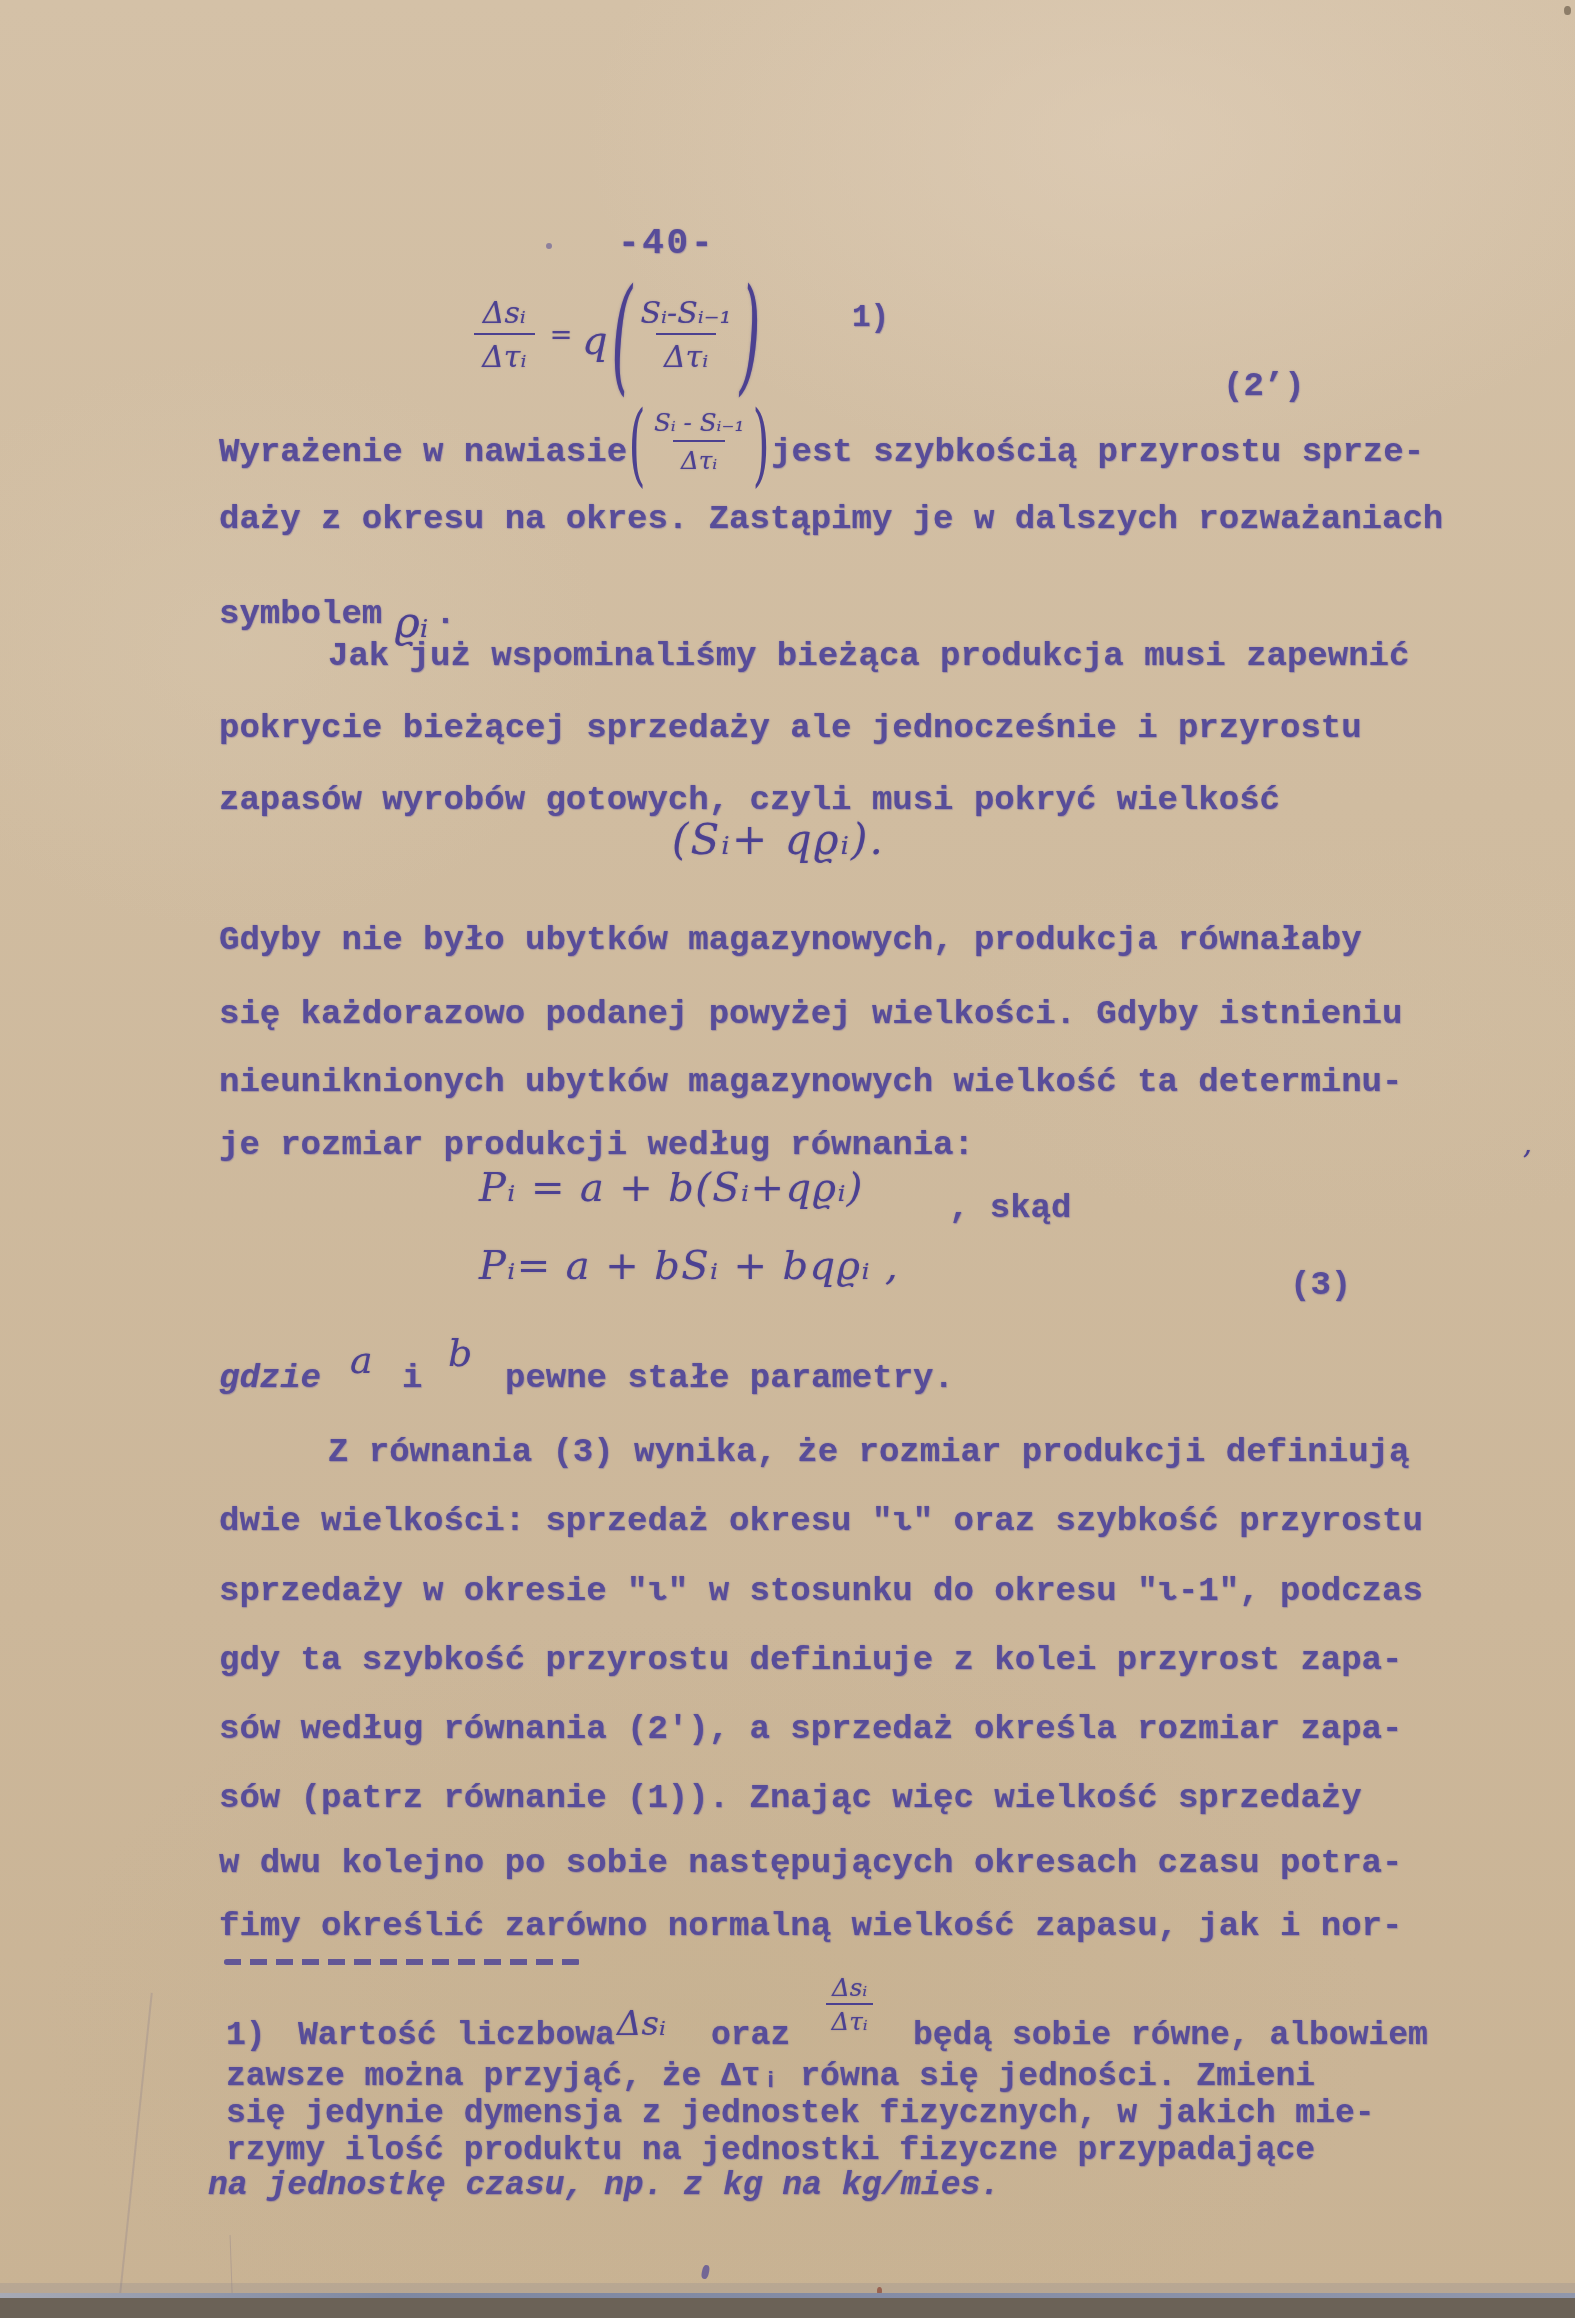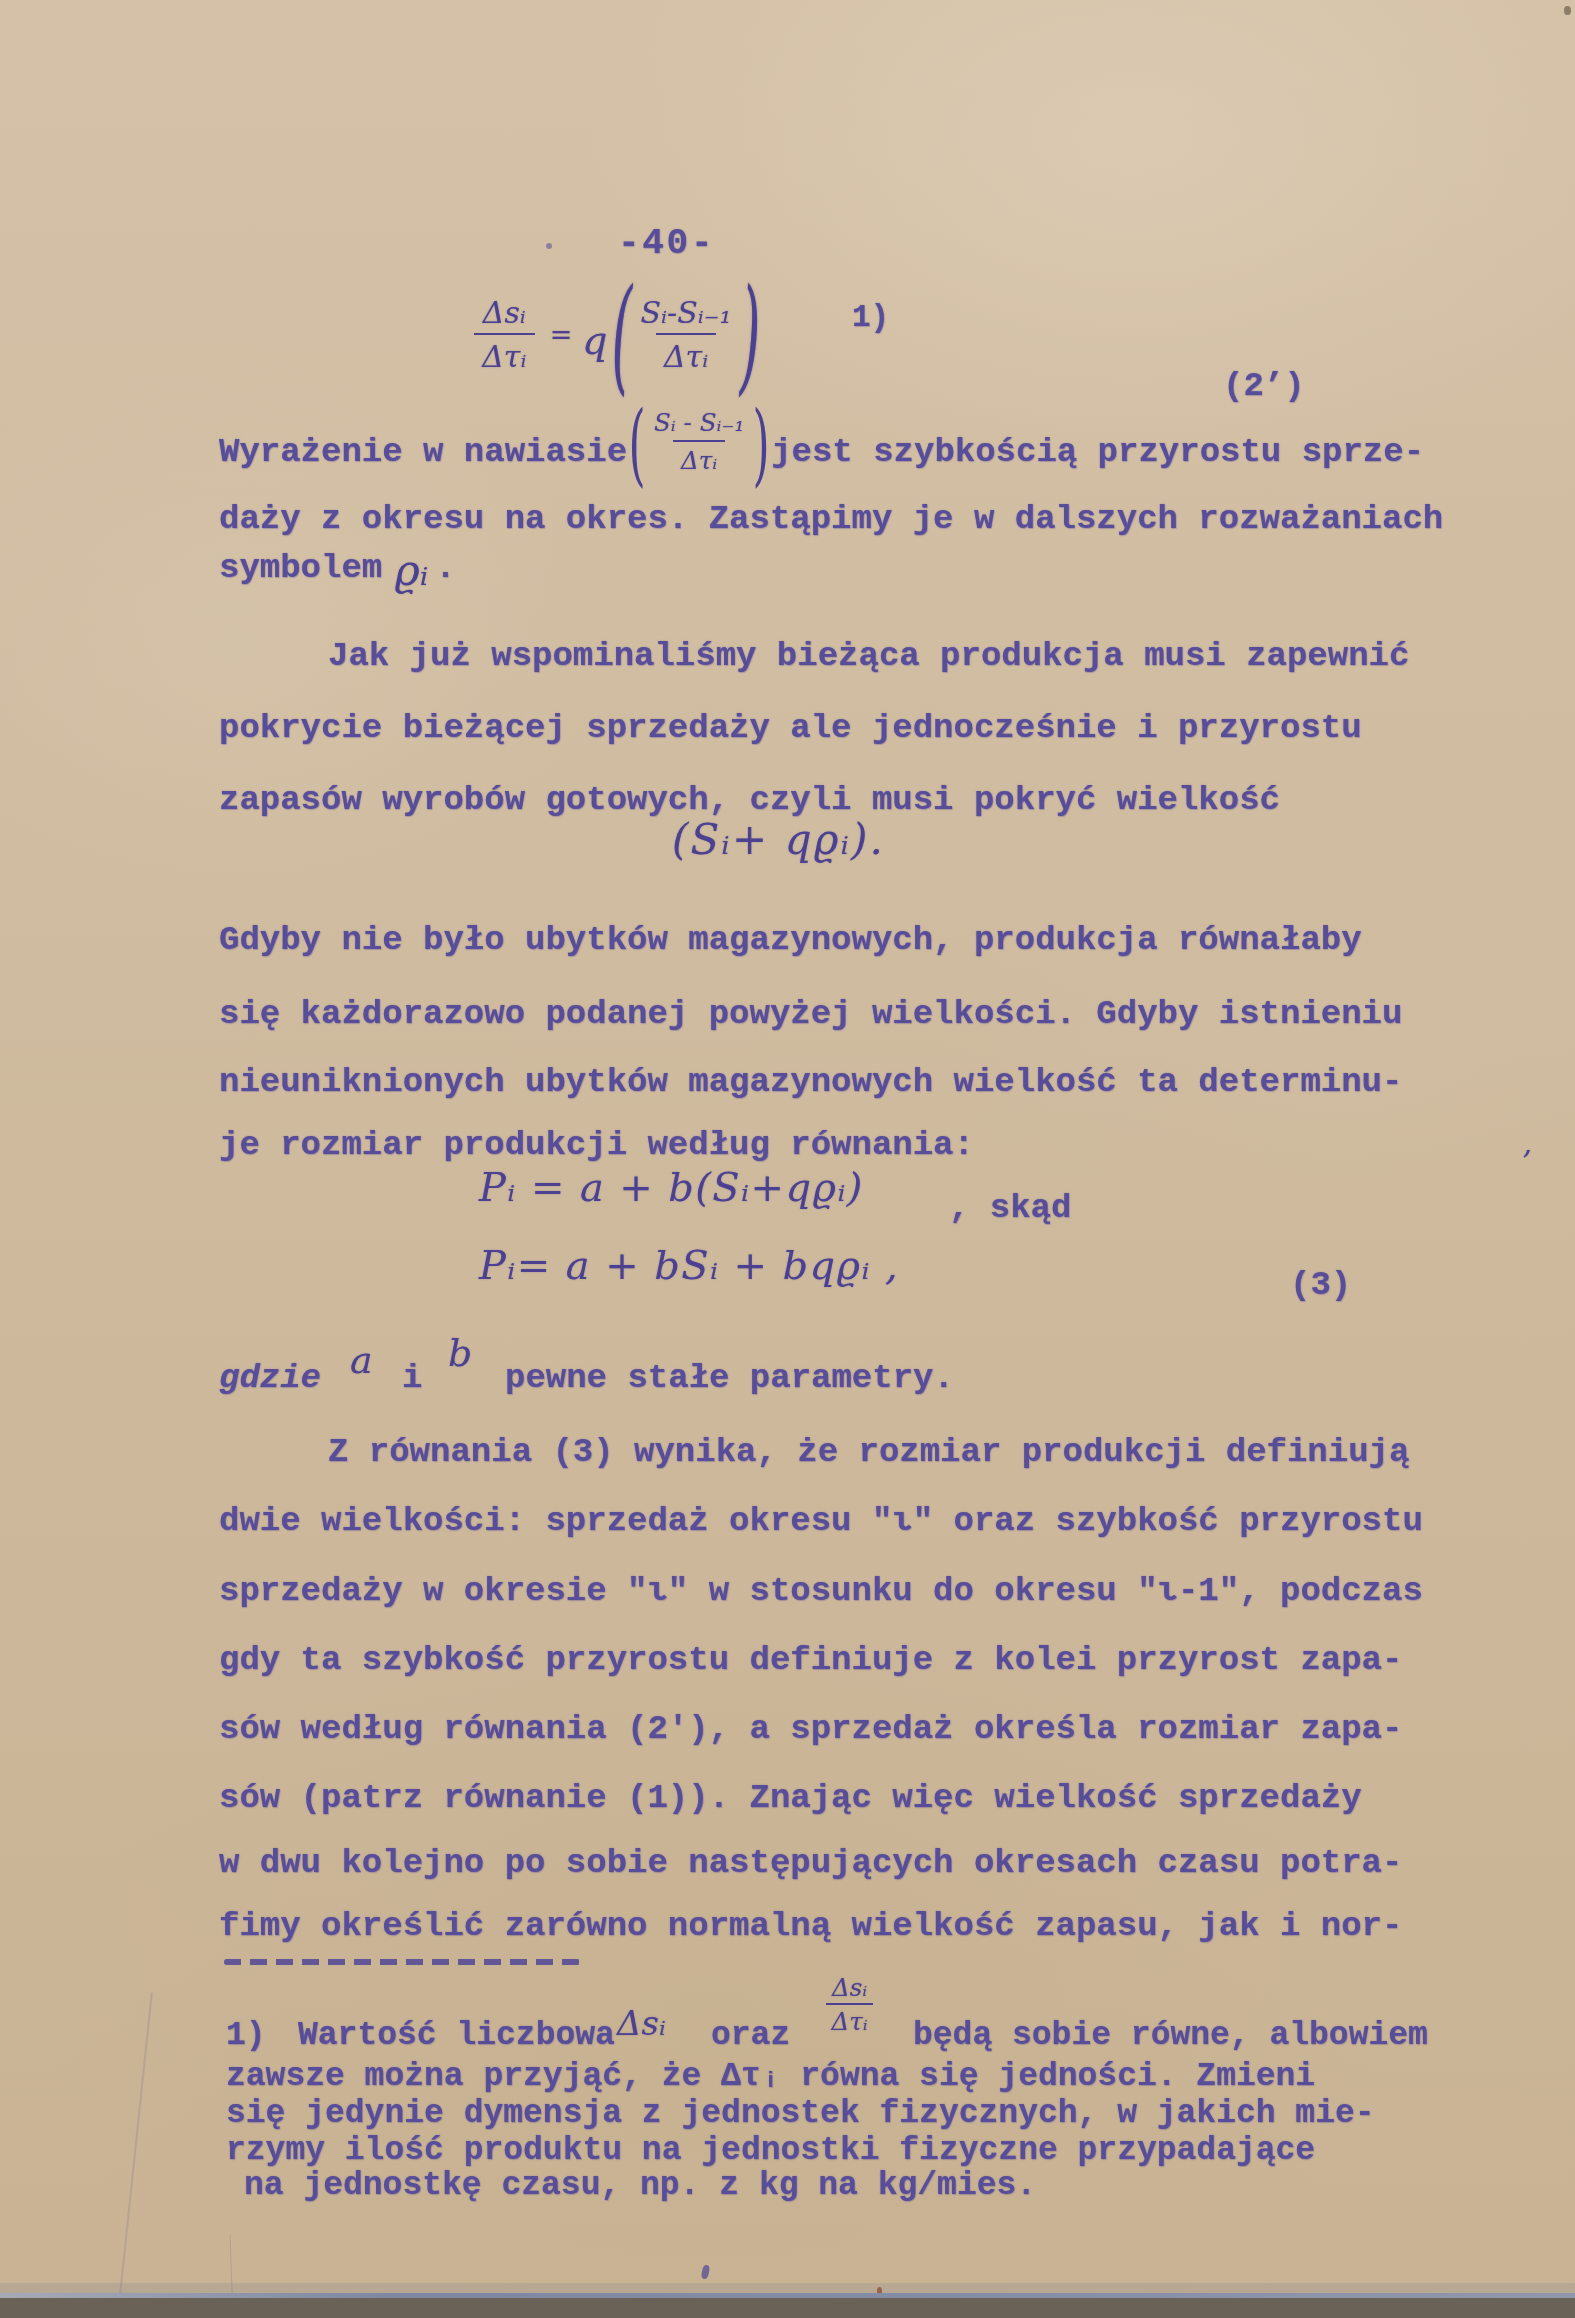--- a/index.html
+++ b/index.html
@@ -39,21 +39,21 @@
   #formula-top .bp{font-size:53px;transform:scaleY(2.35);margin:0 2.7px;}
   #formula-ref{left:852px;top:301px;font-size:31px;}
   #formula-label{left:1223px;top:368px;font-size:34px;}
   
   #line1{left:219px;top:408px;display:flex;align-items:flex-start;}
   #line1 .l1t{transform:translateY(26px);}
   #line1 .ifr{font-size:24.6px;margin:0 1.4px;}
   #line1 .bp{font-size:44px;transform:scaleY(2.05);margin:9.6px 1.4px 0;}
   #line1 .ifr .fden{border-top-width:2.1px;}
   
-  #symline{left:219px;top:544px;display:flex;align-items:center;}
+  #symline{left:219px;top:596px;display:flex;align-items:flex-start;}
   #symline .rho{font-size:43px;margin-left:12.3px;transform:translateY(1.4px);}
   #symline .dot{margin-left:6.8px;}
   
   #stock-formula{left:672px;top:815px;font-size:42px;letter-spacing:2.1px;}
   
   #eq1-hw{left:479px;top:1164px;font-size:40px;letter-spacing:1.4px;}
   #eq1-tail{left:949px;top:1190px;}
   #eq2-hw{left:479px;top:1242px;font-size:40px;letter-spacing:1.4px;}
   #eq2-label{left:1290px;top:1267px;}
   
@@ -169,21 +169,21 @@
   <div id="fn-l1b" class="abs typed fn-typed">oraz</div>
   <div id="fn-frac" class="abs hw frac">
     <span class="fnum">Δsᵢ</span>
     <span class="fden">Δτᵢ</span>
   </div>
   <div id="fn-l1c" class="abs typed fn-typed">będą sobie równe, albowiem</div>
   <div>
       <div class="tline typed fn-typed" style="left: 226px; top: 2059px;">zawsze można przyjąć, że Δτᵢ równa się jedności. Zmieni</div>
       <div class="tline typed fn-typed" style="left: 226px; top: 2096px;">się jedynie dymensja z jednostek fizycznych, w jakich mie-</div>
       <div class="tline typed fn-typed" style="left: 226px; top: 2133px;">rzymy ilość produktu na jednostki fizyczne przypadające</div>
-      <div class="tline typed fn-typed" style="left: 244px; top: 2168px;">na jednostkę czasu, np. z kg na kg/mies.</div>
+      <div class="tline typed fn-typed" style="left: 208px; top: 2168px; font-style: italic;">na jednostkę czasu, np. z kg na kg/mies.</div>
     </div>
 
   <div id="tick-mark" class="abs hw">’</div>
   <div id="speck-1" class="speck"></div>
   <div id="speck-2" class="speck"></div>
   <div id="speck-3" class="speck"></div>
   <div id="speck-4" class="speck"></div>
   <div id="crease-1" class="crease"></div>
   <div id="crease-2" class="crease"></div>
   <div id="bottom-fade"></div>

